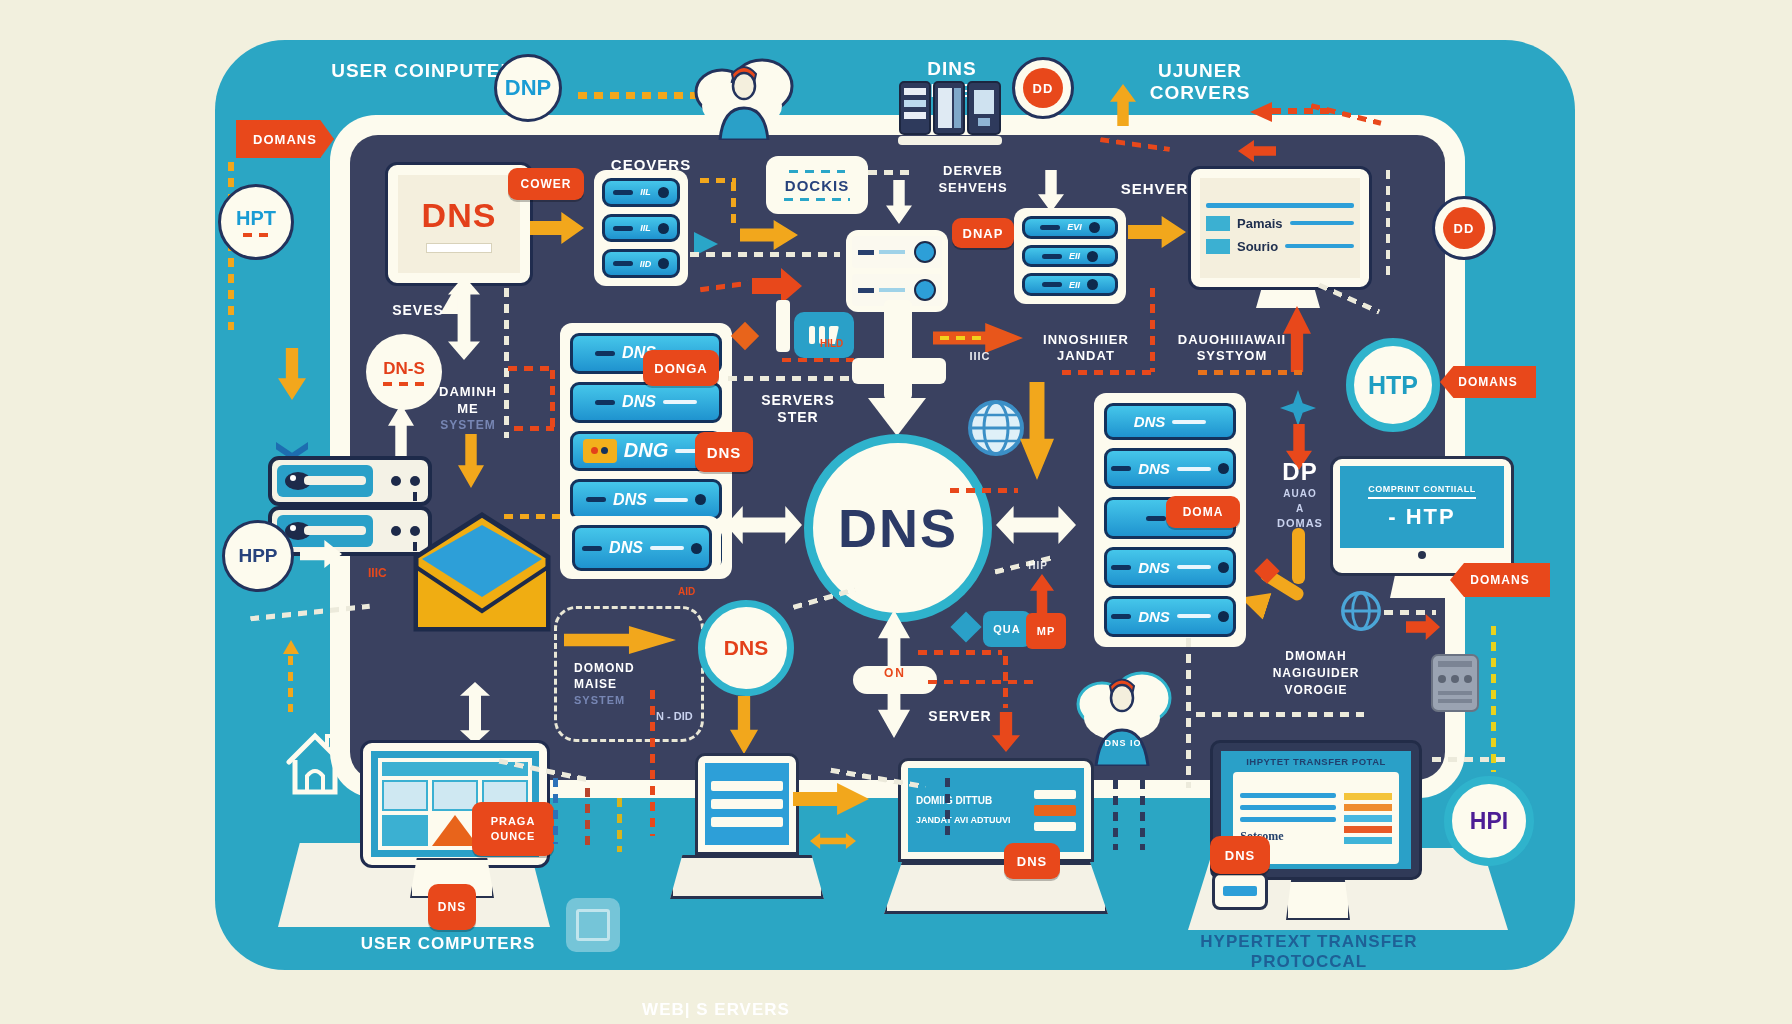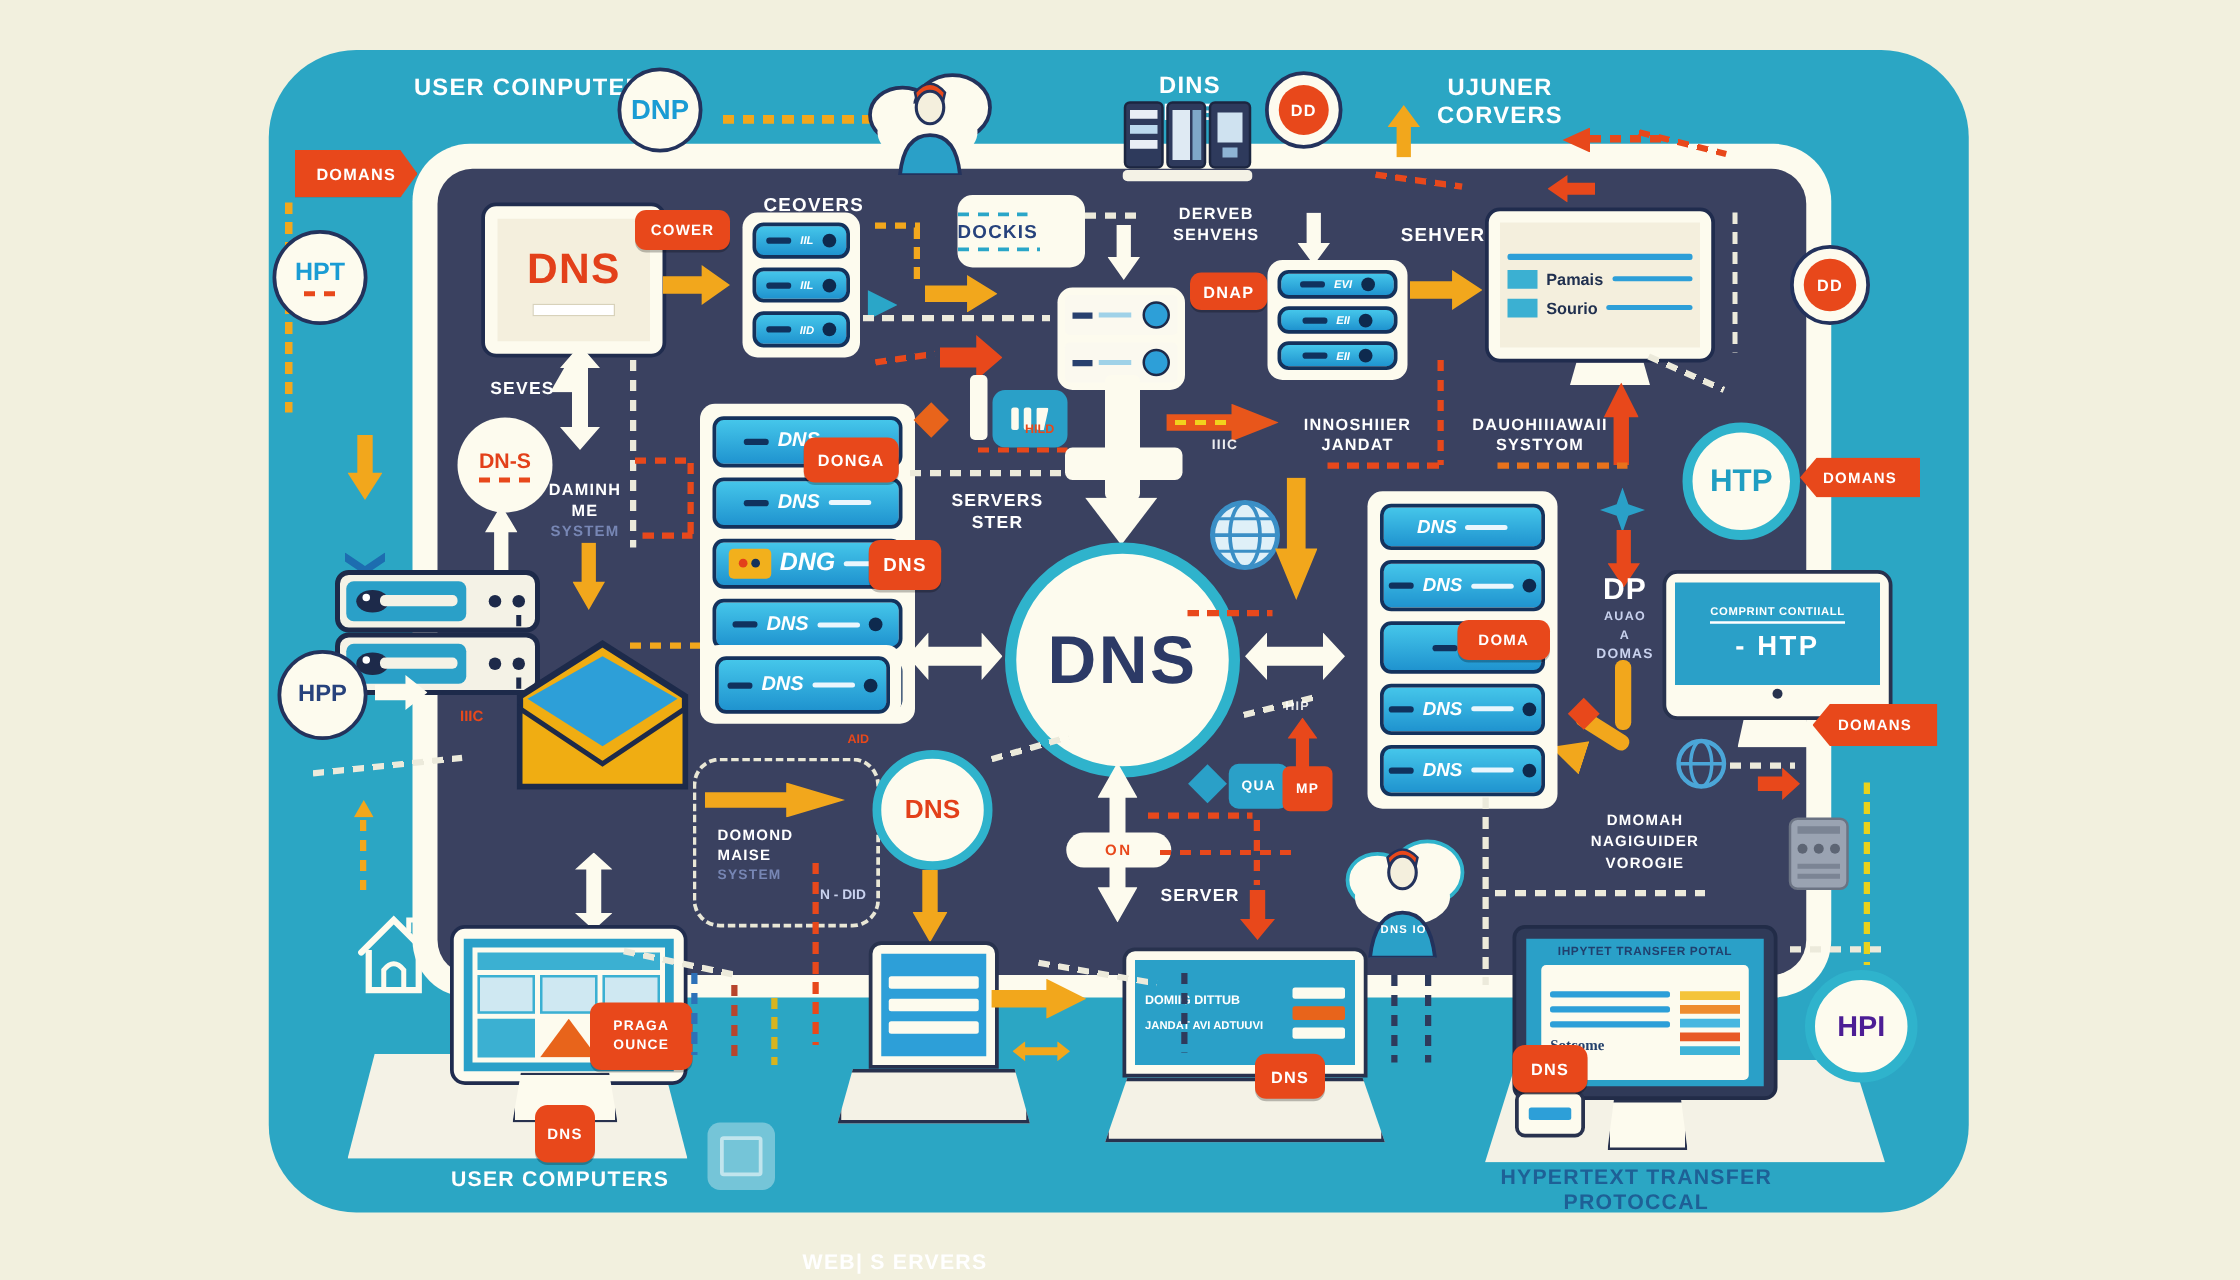--- a/index.html
+++ b/index.html
@@ -172,21 +172,21 @@
     <div class="sb" style="height:28px;font-size:9px;">
         <i class="d"></i>
         <span>IID</span>
         <i class="k"></i>
       </div>
   </div>
   <div class="a triR" style="left:694px;top:232px;width:24px;height:24px;background:#2aa6c8;"></div>
   <div class="a dh" style="--c:#f2a71c;left:700px;top:178px;width:36px;height:5px;"></div>
   <div class="a dv" style="--c:#f2a71c;left:731px;top:182px;width:5px;height:42px;"></div>
   <div class="a ar" style="left:740px;top:220px;width:58px;height:30px;background:#f2a71c;"></div>
-  <div class="a frame" style="left:766px;top:156px;width:102px;height:58px;display:flex;flex-direction:column;align-items:flex-start;justify-content:center;gap:4px;">
+  <div class="a frame" style="left:766px;top:156px;width:102px;height:58px;display:flex;flex-direction:column;align-items:center;justify-content:center;gap:4px;">
     <i class="dh" style="--c:#2aa6c8;width:56px;height:3px;"></i>
     <span style="color:#27427c;font-weight:800;font-size:15px;letter-spacing:1px;">DOCKIS</span>
     <i class="dh" style="--c:#2aa6c8;width:66px;height:3px;"></i>
   </div>
   <div class="a dh" style="--c:#eceadb;left:868px;top:170px;width:44px;height:5px;"></div>
   <div class="a arD" style="left:886px;top:180px;width:26px;height:44px;background:#fdfbee;"></div>
   <div class="a w" style="left:928px;top:162px;width:90px;font-size:13px;line-height:17px;">
     <div>DERVEB</div>
     <div>SEHVEHS</div>
   </div>
@@ -479,21 +479,21 @@
       <i style="height:10px;background:#fdfbee;border-radius:2px;"></i>
       <i style="height:10px;background:#fdfbee;border-radius:2px;"></i>
     </div>
   </div>
   <div class="a trap" style="left:670px;top:855px;width:154px;height:44px;background:#f4f2e6;border:3px solid #28324e;"></div>
   <div class="a ar" style="left:793px;top:783px;width:76px;height:32px;background:#f2a71c;"></div>
   <div class="a dblH" style="left:810px;top:833px;width:46px;height:16px;background:#f2a71c;"></div>
 
   <div class="a w" style="left:922px;top:708px;width:76px;font-size:14px;">SERVER</div>
   <div class="a dblV" style="left:878px;top:610px;width:32px;height:128px;background:#fdfbee;"></div>
-  <div class="a" style="left:853px;top:666px;width:84px;height:28px;border-radius:14px;background:#fdfbee;display:flex;align-items:center;justify-content:center;">
+  <div class="a" style="left:853px;top:666px;width:84px;height:28px;border-radius:14px;background:#fdfbee;display:flex;justify-content:center;">
       <span style="color:#e8481b;font-weight:800;font-size:12px;letter-spacing:2px;">ON</span>
     </div>
   <div class="a diam" style="left:955px;top:616px;width:22px;height:22px;background:#2aa0c8;"></div>
   <div class="a" style="left:983px;top:611px;width:48px;height:36px;background:#2aa0c8;border-radius:8px;display:flex;align-items:center;justify-content:center;">
       <span class="w" style="font-size:11px;">QUA</span>
     </div>
   <div class="a" style="left:1026px;top:613px;width:40px;height:36px;background:#e8481b;border-radius:6px;display:flex;align-items:center;justify-content:center;">
       <span class="w" style="font-size:11px;">MP</span>
     </div>
   <div class="a arU" style="left:1030px;top:574px;width:24px;height:40px;background:#e8481b;"></div>

